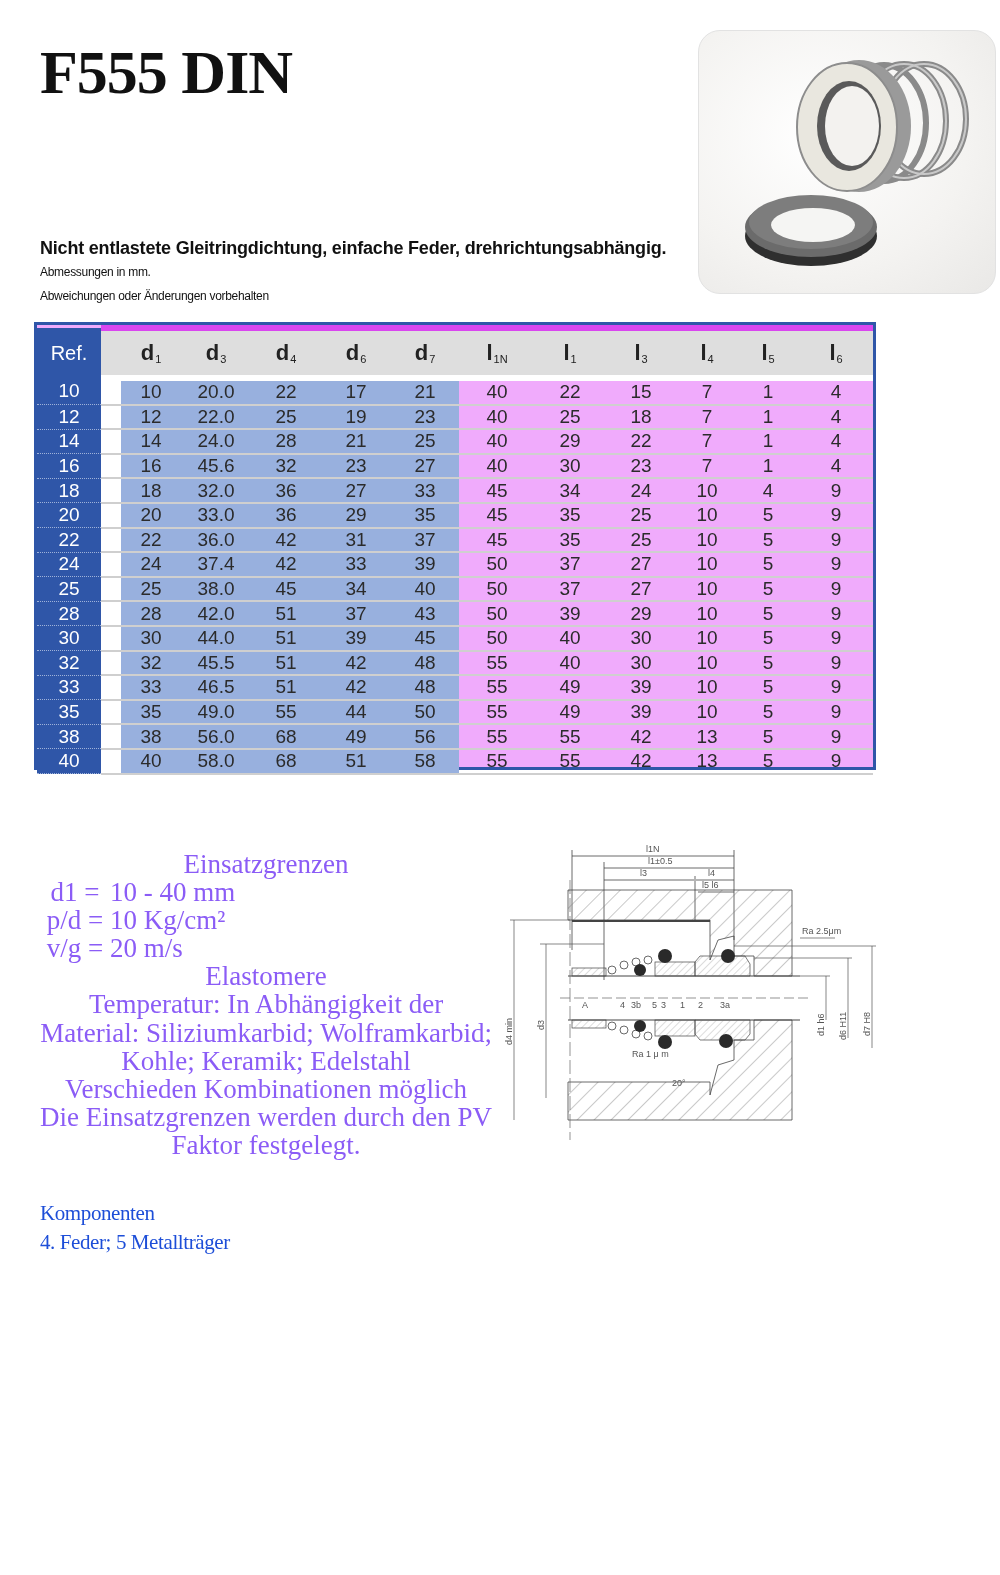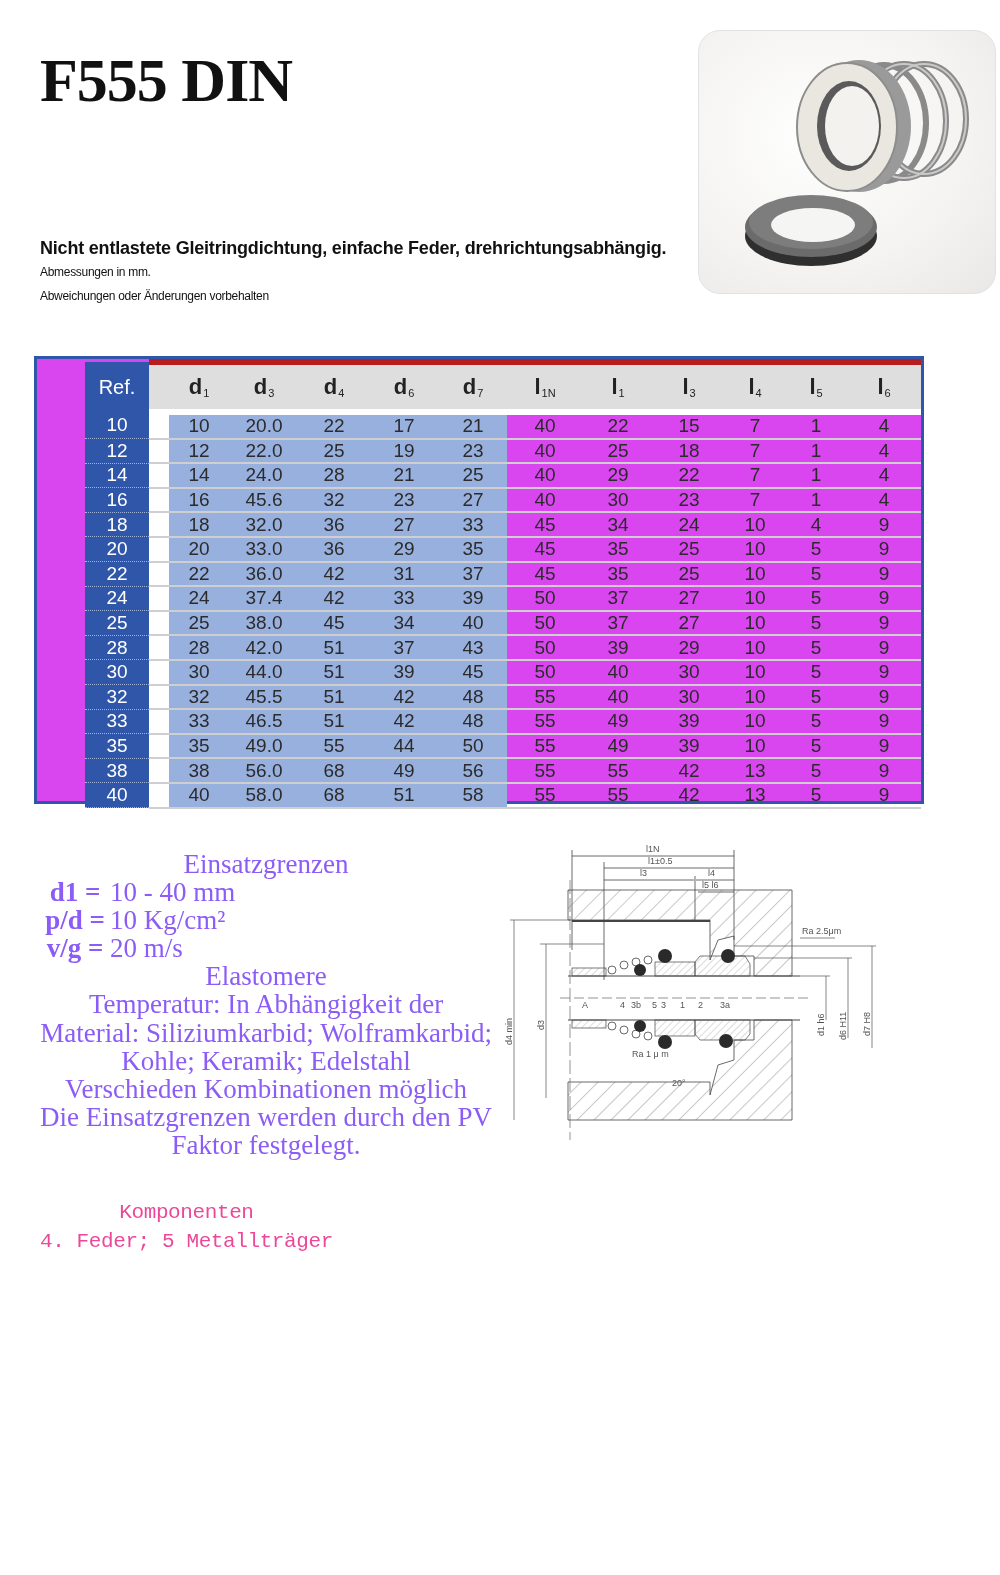--- a/index.html
+++ b/index.html
@@ -1,34 +1,34 @@
 <!DOCTYPE html>
 <html><head>
 <meta charset="utf-8">
 <style>
   html, body { margin: 0; padding: 0; background: #ffffff; }
   body { width: 1000px; height: 1575px; position: relative; overflow: hidden; color: #1a1a1a; }
-  .title { position: absolute; left: 40px; top: 40px; font-family: "Liberation Serif", "DejaVu Serif", serif; font-weight: bold; font-size: 62px; letter-spacing: -1px; color: #111; margin: 0; line-height: 80px; }
+  .title { position: absolute; left: 40px; top: 32px; font-family: "Liberation Serif", "DejaVu Serif", serif; font-weight: bold; font-size: 62px; letter-spacing: -1px; color: #111; margin: 0; line-height: 80px; }
   .photo { position: absolute; left: 698px; top: 30px; width: 296px; height: 262px; border-radius: 22px; background: radial-gradient(ellipse at 40% 40%, #ffffff 0%, #f4f3f1 60%, #e9e8e6 100%); border: 1px solid #e2e2e2; overflow: hidden; }
   .intro { position: absolute; left: 40px; top: 236px; font-family: "Liberation Sans", "DejaVu Sans", sans-serif; color: #111; }
   .intro .l1 { font-size: 18px; line-height: 24px; letter-spacing: -0.2px; font-weight: bold; }
   .intro .l2, .intro .l3 { font-size: 12px; line-height: 24px; letter-spacing: -0.3px; }
-  .tbl-wrap { position: absolute; left: 34px; top: 356px; width: 836px; height: 442px; border: 3px solid #2f56a8; border-right: 3px solid #2f56a8; background: #d946ef; box-sizing: content-box; padding-left: 48px; }
+  .tbl-wrap { position: absolute; left: 34px; top: 322px; width: 836px; height: 442px; border: 3px solid #2f56a8; border-right: 3px solid #2f56a8; background: #f0abfc; box-sizing: content-box; }
   table { border-collapse: collapse; font-family: "Liberation Sans", "DejaVu Sans", sans-serif; width: 836px; table-layout: fixed; }
-  th { height: 44px; background: #dedede; font-weight: bold; font-size: 22px; color: #222; padding: 0; border-top: 6px solid #b91c1c; border-bottom: 6px solid #ffffff; }
+  th { height: 44px; background: #dedede; font-weight: bold; font-size: 22px; color: #222; padding: 0; border-top: 6px solid #d946ef; border-bottom: 6px solid #ffffff; }
   th.ref { background: #2f56a8; color: #fff; font-size: 20px; font-weight: normal; border-top: none; border-bottom: none; }
   th sub { font-size: 11px; font-weight: normal; vertical-align: -3px; margin-left: 1px; }
   td { height: 22.6px; padding: 0; font-size: 19px; color: #2b2b2b; text-align: center; border-bottom: 2px solid #cfcfcf; line-height: 22px; }
   td.ref { background: #2f56a8; color: #ffffff; border-bottom: 1px dotted #9fb2d9; }
   td.gap { background: #ffffff; }
   td.blue { background: #98b0de; }
   .limits { position: absolute; left: 40px; top: 850px; font-family: "Liberation Serif", "DejaVu Serif", serif; font-size: 27px; line-height: 28.1px; color: #8b5cf6; text-align: center; }
   .limits .kv { display: flex; }
-  .limits .k { width: 70px; font-weight: bold; }
-  .comp { position: absolute; left: 40px; top: 1199px; font-family: Liberation Mono, monospace; font-size: 21px; line-height: 28.5px; color: #ec4899; letter-spacing: -0.4px; text-align: center; }
+  .limits .k { width: 70px; }
+  .comp { position: absolute; left: 40px; top: 1199px; font-family: Liberation Serif, serif; font-size: 21px; line-height: 28.5px; color: #1d4ed8; letter-spacing: -0.4px; }
   .diagram { position: absolute; left: 500px; top: 840px; width: 385px; height: 320px; }
   .diagram text { font-family: "Liberation Sans", "DejaVu Sans", sans-serif; fill: #555; font-size: 9px; }
 </style>
 </head>
 <body>
 
 <h1 class="title">F555 DIN</h1>
 
 <div class="photo">
   <svg width="296" height="262" viewBox="0 0 296 262">

